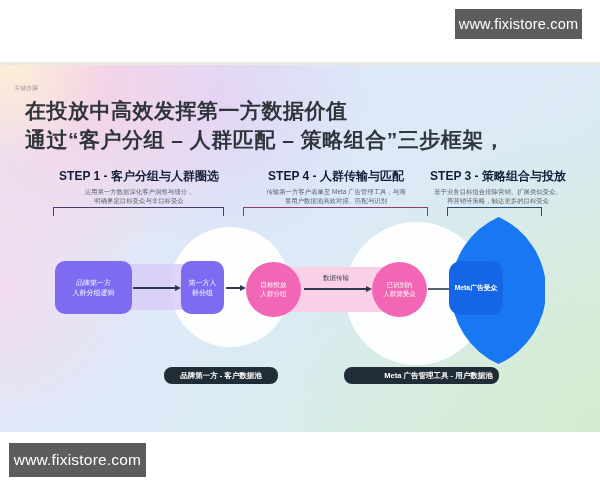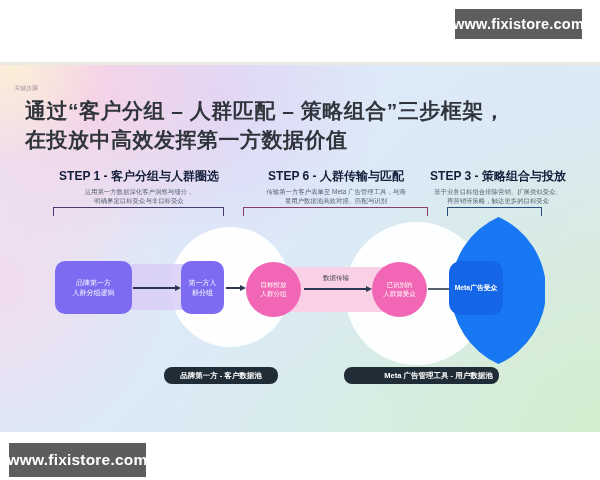--- a/index.html
+++ b/index.html
@@ -15,21 +15,21 @@
       radial-gradient(circle at 2% 0%,   rgba(252,240,214,0.95) 0%, rgba(252,240,214,0) 14%),
       radial-gradient(circle at 14% 6%,  rgba(247,207,229,0.90) 0%, rgba(247,207,229,0) 28%),
       radial-gradient(circle at 0% 60%,  rgba(246,216,236,0.75) 0%, rgba(246,216,236,0) 26%),
       radial-gradient(circle at 36% 8%,  rgba(223,212,246,0.90) 0%, rgba(223,212,246,0) 32%),
       radial-gradient(circle at 100% 100%, rgba(210,236,205,0.95) 0%, rgba(210,236,205,0) 45%),
       radial-gradient(circle at 60% 110%, rgba(214,240,228,0.70) 0%, rgba(214,240,228,0) 40%),
       linear-gradient(135deg, #ece6f3 0%, #dde9f8 38%, #daeaf4 70%, #e0efe6 100%);
   }
 
   
-  .wm { background:#5d5d5d; color:#ffffff; font-weight:bold;
+  .wm { background:#5d5d5d; color:#ffffff; font-weight:normal;
         display:flex; align-items:center; justify-content:center; letter-spacing:0.2px; }
   .wm-top    { left:455px; top:9px;   width:127px; height:30px; font-size:14.5px; }
   .wm-bottom { left:9px;   top:443px; width:137px; height:34px; font-size:15.5px; }
 
   
   .eyebrow { left:14px; top:84px; font-size:6px; color:#a88f9e; }
   .title   { left:25px; top:96px; width:560px; font-size:21px; line-height:29px;
              font-weight:600; color:#30353c; letter-spacing:0.5px; }
 
   
@@ -90,31 +90,31 @@
 </head>
 <body>
 
 <div class="abs slide-bg"></div>
 
 <div class="abs wm wm-top">www.fixistore.com</div>
 <div class="abs wm wm-bottom">www.fixistore.com</div>
 
 <div class="abs eyebrow">关键步骤</div>
 <div class="abs title">
+  <div>在投放中高效发挥第一方数据价值</div>
   <div>通过“客户分组 – 人群匹配 – 策略组合”三步框架，</div>
-  <div>在投放中高效发挥第一方数据价值</div>
 </div>
 
 <div class="abs step step1">
   <div class="step-title">STEP 1 - 客户分组与人群圈选</div>
   <div class="step-desc">运用第一方数据深化客户洞察与细分，
 明确界定目标受众与非目标受众</div>
 </div>
 <div class="abs step step2">
-  <div class="step-title">STEP 6 - 人群传输与匹配</div>
+  <div class="step-title">STEP 4 - 人群传输与匹配</div>
   <div class="step-desc">传输第一方客户表单至 Meta 广告管理工具，与海
 量用户数据池高效对接、匹配与识别</div>
 </div>
 <div class="abs step step3">
   <div class="step-title">STEP 3 - 策略组合与投放</div>
   <div class="step-desc">基于业务目标组合排除营销、扩展类似受众、
 再营销等策略，触达更多的目标受众</div>
 </div>
 
 <div class="abs bracket bracket1"></div>

